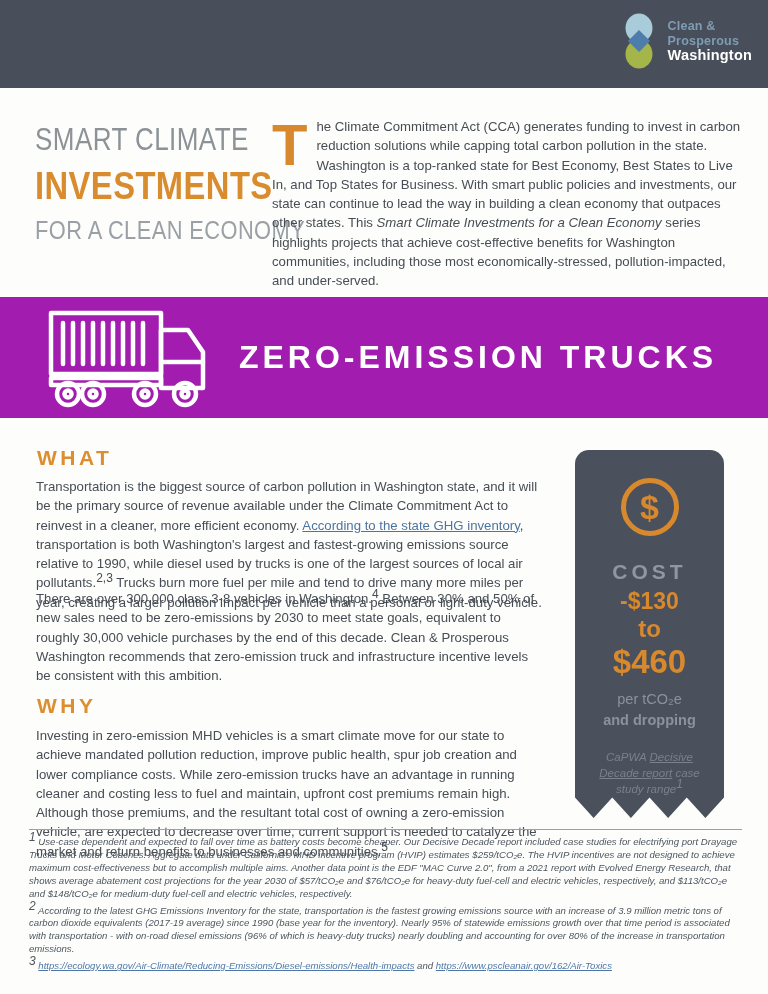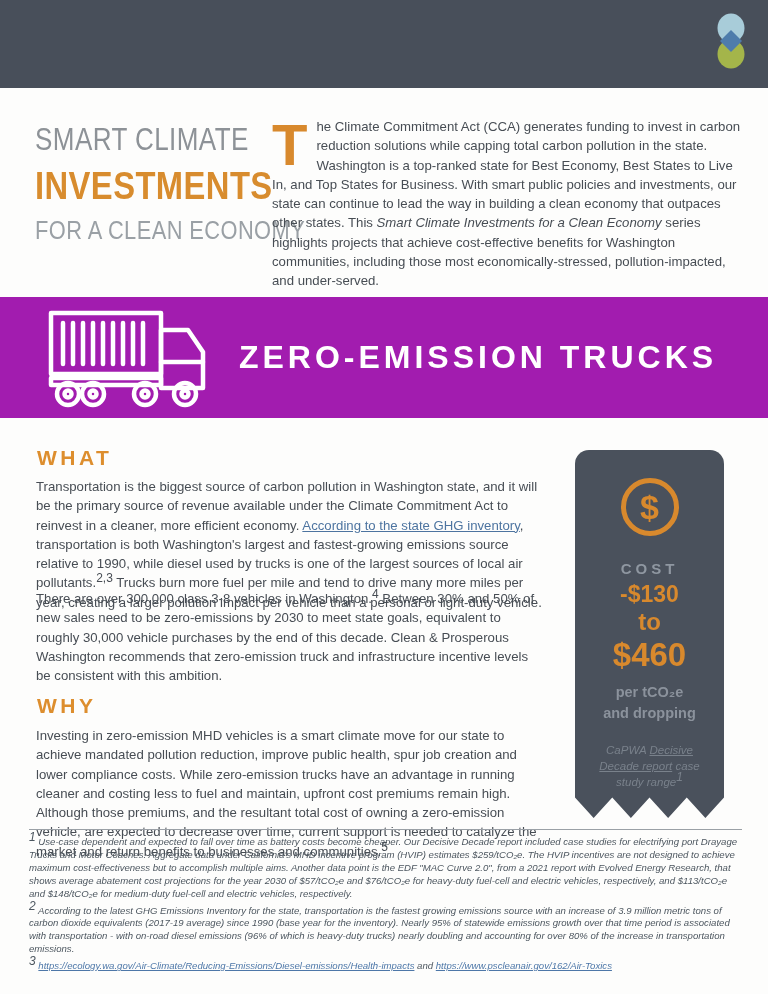--- a/index.html
+++ b/index.html
@@ -44,25 +44,25 @@
   sup { font-size:12px; line-height:0; }
 
   
   .ribbon { position:absolute; left:575px; top:450px; width:149px; height:368px;
             background:#4a515c; border-radius:14px 14px 0 0; text-align:center;
             clip-path:polygon(0 0,100% 0,100% 94.4%,87.5% 100%,75% 94.4%,62.5% 100%,
                               50% 94.4%,37.5% 100%,25% 94.4%,12.5% 100%,0 94.4%); }
   .dollar-circle { width:58px; height:58px; border:5px solid #d8892d; border-radius:50%;
                    margin:28px auto 0; display:flex; align-items:center; justify-content:center;
                    color:#d8892d; font-size:34px; font-weight:700; }
-  .cost-label { margin-top:24px; color:#8f97a1; font-size:15px; font-weight:700; letter-spacing:4px; }
+  .cost-label { margin-top:24px; color:#8f97a1; font-size:21px; font-weight:700; letter-spacing:4px; }
   .cost-low  { margin-top:4px; color:#d8892d; font-size:23px; font-weight:700; }
   .cost-to   { color:#d8892d; font-size:24px; font-weight:700; }
   .cost-high { color:#d8892d; font-size:33px; font-weight:700; }
-  .cost-unit { margin-top:10px; color:#8b929c; font-size:14.5px; font-weight:700; }
+  .cost-unit { margin-top:10px; color:#8b929c; font-size:14.5px; font-weight:400; }
   .cost-drop { margin-top:5px; color:#8b929c; font-size:14.5px; font-weight:700;text-align:center; }
   .ribbon-note { margin:21px 13px 0; font-style:italic; color:#79818b; font-size:11.5px; line-height:16px; }
   .ribbon-note .nlink { text-decoration:underline; cursor:pointer; color:#79818b; }
 
   
   .foot-rule { position:absolute; top:829px; left:29px; width:713px; border-top:1.5px solid #9aa0a6; }
   .footnotes { position:absolute; top:836px; left:29px; width:716px; font-style:italic;
                font-size:9.6px; line-height:12.9px; color:#4c565f; }
   .fn { margin-bottom:4px; }
   .fn .link { color:#4d77a8; }
@@ -72,20 +72,25 @@
 
 <div class="page">
 
   <div class="topbar">
     <div class="logo">
       <svg width="42" height="56" viewBox="0 0 42 56">
         <ellipse cx="21" cy="15" rx="13.5" ry="14.5" fill="#a8ccd9"></ellipse>
         <ellipse cx="21" cy="41" rx="13.5" ry="14.5" fill="#a4b54a"></ellipse>
         <path d="M21 17 L32 28 L21 39 L10 28 Z" fill="#4e7cab"></path>
       </svg>
+      <div class="logo-text">
+        <div>Clean &amp;</div>
+        <div>Prosperous</div>
+        <div class="wa">Washington</div>
+      </div>
     </div>
   </div>
 
   <div class="title-block">
     <div class="title-line t1">SMART CLIMATE</div>
     <div class="title-line t2">INVESTMENTS</div>
     <div class="title-line t3">FOR A CLEAN ECONOMY</div>
   </div>
 
   <div class="intro">

